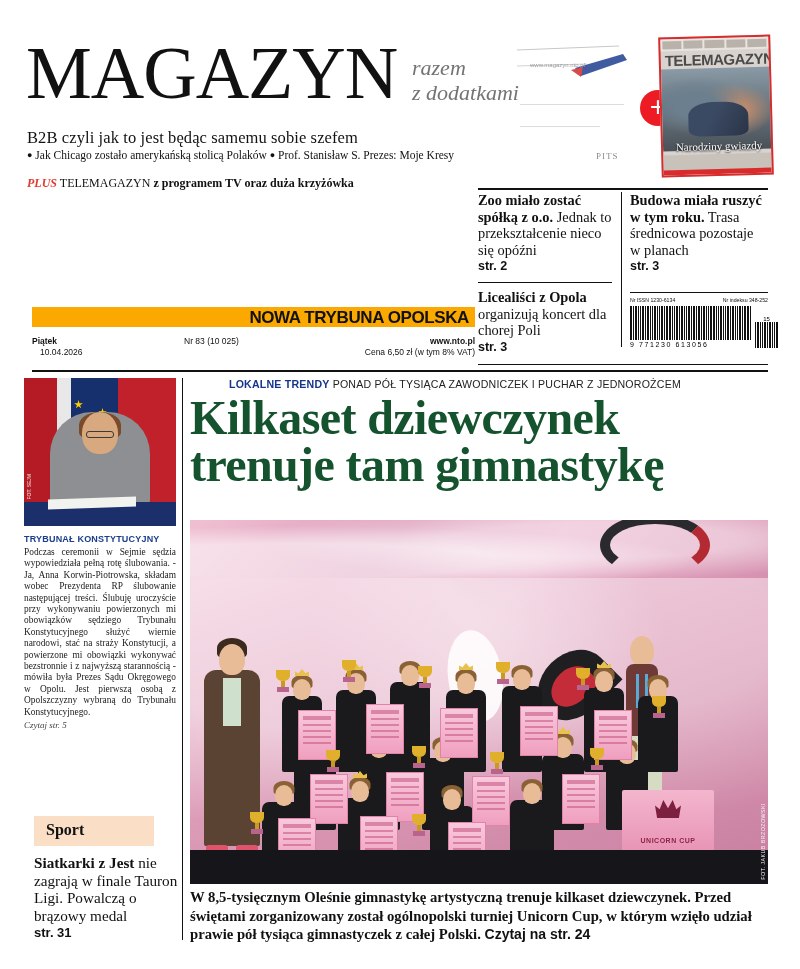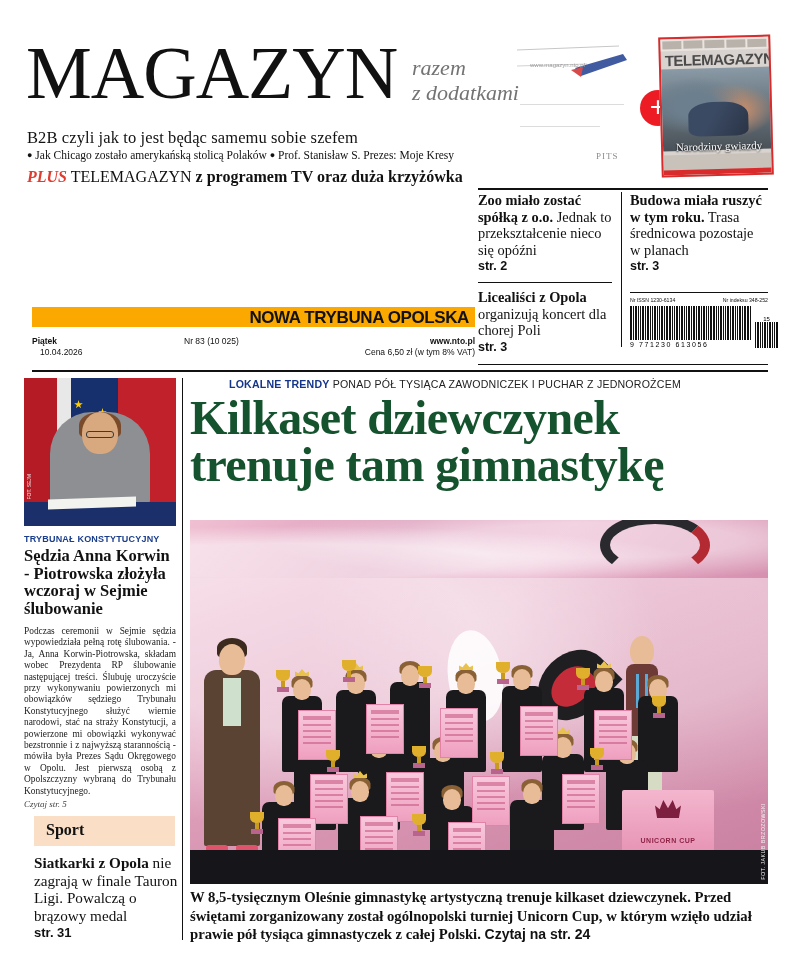--- a/index.html
+++ b/index.html
@@ -28,22 +28,22 @@
   .promo-l1 {
     position:absolute; left:27px; top:128px;
     font-size:16.5px; color:#111; letter-spacing:0.1px;
   }
   .promo-l2 {
     position:absolute; left:27px; top:149px;
     font-size:11.5px; color:#111; white-space:nowrap;
   }
   .promo-l2 .dot { font-size:9px; vertical-align:1px; }
   .promo-l3 {
-    position:absolute; left:27px; top:168px;
-    font-size:16px; color:#111;
+    position:absolute; left:27px; top:176px;
+    font-size:12px; color:#111;
   }
   .promo-l3 .plus { color:#E03B2F; font-style:italic; font-weight:bold; }
   .promo-l3 .b { font-weight:bold; }
 
   
   .cover-wrap { position:absolute; left:660px; top:36px; width:112px; height:140px; transform:rotate(-1.5deg); }
   .cover {
     position:absolute; inset:0; background:#d8d3cf;
     border:2px solid #d92b2b;
     overflow:hidden;
@@ -178,21 +178,21 @@
   }
   .side-head {
     font-family:"Liberation Serif", serif; font-weight:bold;
     font-size:16.5px; line-height:17.5px; color:#111; margin-bottom:9px;
   }
   .side-body { font-size:9.4px; line-height:11.4px; color:#1a1a1a; text-align:justify; }
   .side-body p { margin-bottom:0; }
   .side-more { font-style:italic; font-size:9px; color:#444; margin-top:2px; }
 
   .sport-box {
-    position:absolute; left:34px; top:816px; width:141px; height:30px;
+    position:absolute; left:34px; top:816px; width:120px; height:30px;
     background:#FADFC6;
   }
   .sport-box span {
     position:absolute; left:12px; top:5px;
     font-family:"Liberation Serif", serif; font-weight:bold; font-size:16px; color:#111;
   }
   .sport-txt {
     position:absolute; left:34px; top:854px; width:150px;
     font-size:15.2px; line-height:17.6px; color:#111;
   }
@@ -504,32 +504,31 @@
       <div class="eu-star" style="left:42px; top:50px;"></div>
       <div class="person"></div>
       <div class="hair"></div>
       <div class="head"></div>
       <div class="glasses"></div>
       <div class="desk"></div>
       <div class="paper"></div>
       <div class="credit">FOT. SEJM</div>
     </div>
     <div class="kicker-blue">TRYBUNAŁ KONSTYTUCYJNY</div>
-    <div class="side-head">Sędzia Anna Korwin - Piotrowska złożyła wczoraj w Sejmie ślubowanie</div>
     <div class="side-body">
       <p>Podczas ceremonii w Sejmie sędzia wypowiedziała pełną rotę ślubowania. - Ja, Anna Korwin-Piotrowska, składam wobec Prezydenta RP ślubowanie następującej treści. Ślubuję uroczyście przy wykonywaniu powierzonych mi obowiązków sędziego Trybunału Konstytucyjnego służyć wiernie narodowi, stać na straży Konstytucji, a powierzone mi obowiązki wykonywać bezstronnie i z najwyższą starannością - mówiła była Prezes Sądu Okręgowego w Opolu. Jest pierwszą osobą z Opolszczyzny wybraną do Trybunału Konstytucyjnego.</p>
       <div class="side-more">Czytaj str. 5</div>
     </div>
   </div>
 
   <div class="sport-box">
     <span>Sport</span>
   </div>
   <div class="sport-txt">
-    <span class="lead">Siatkarki z Opola</span><span> nie zagrają w finale Tauron Ligi. Powalczą o brązowy medal</span>
+    <span class="lead">Siatkarki z Jest</span><span> nie zagrają w finale Tauron Ligi. Powalczą o brązowy medal</span>
     <div class="pg">str. 31</div>
   </div>
 
   <div class="vsep-left"></div>
 
   <div class="main">
     <div class="main-kicker">
       <b>LOKALNE TRENDY</b>
       <span>PONAD PÓŁ TYSIĄCA ZAWODNICZEK I PUCHAR Z JEDNOROŻCEM</span>
     </div>

